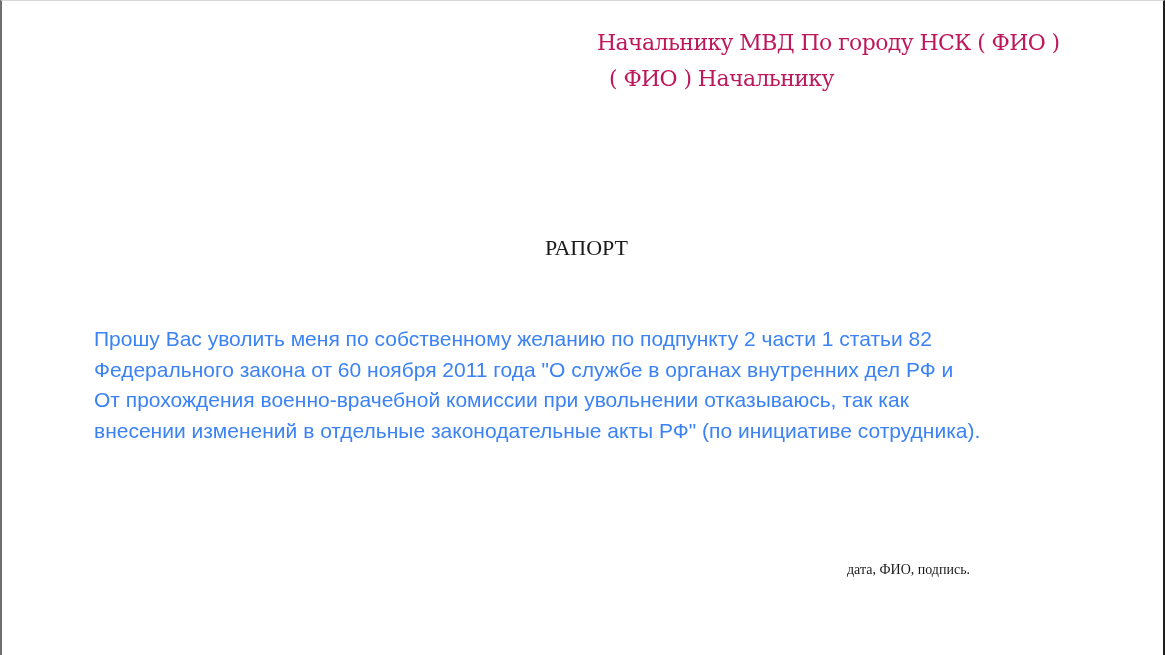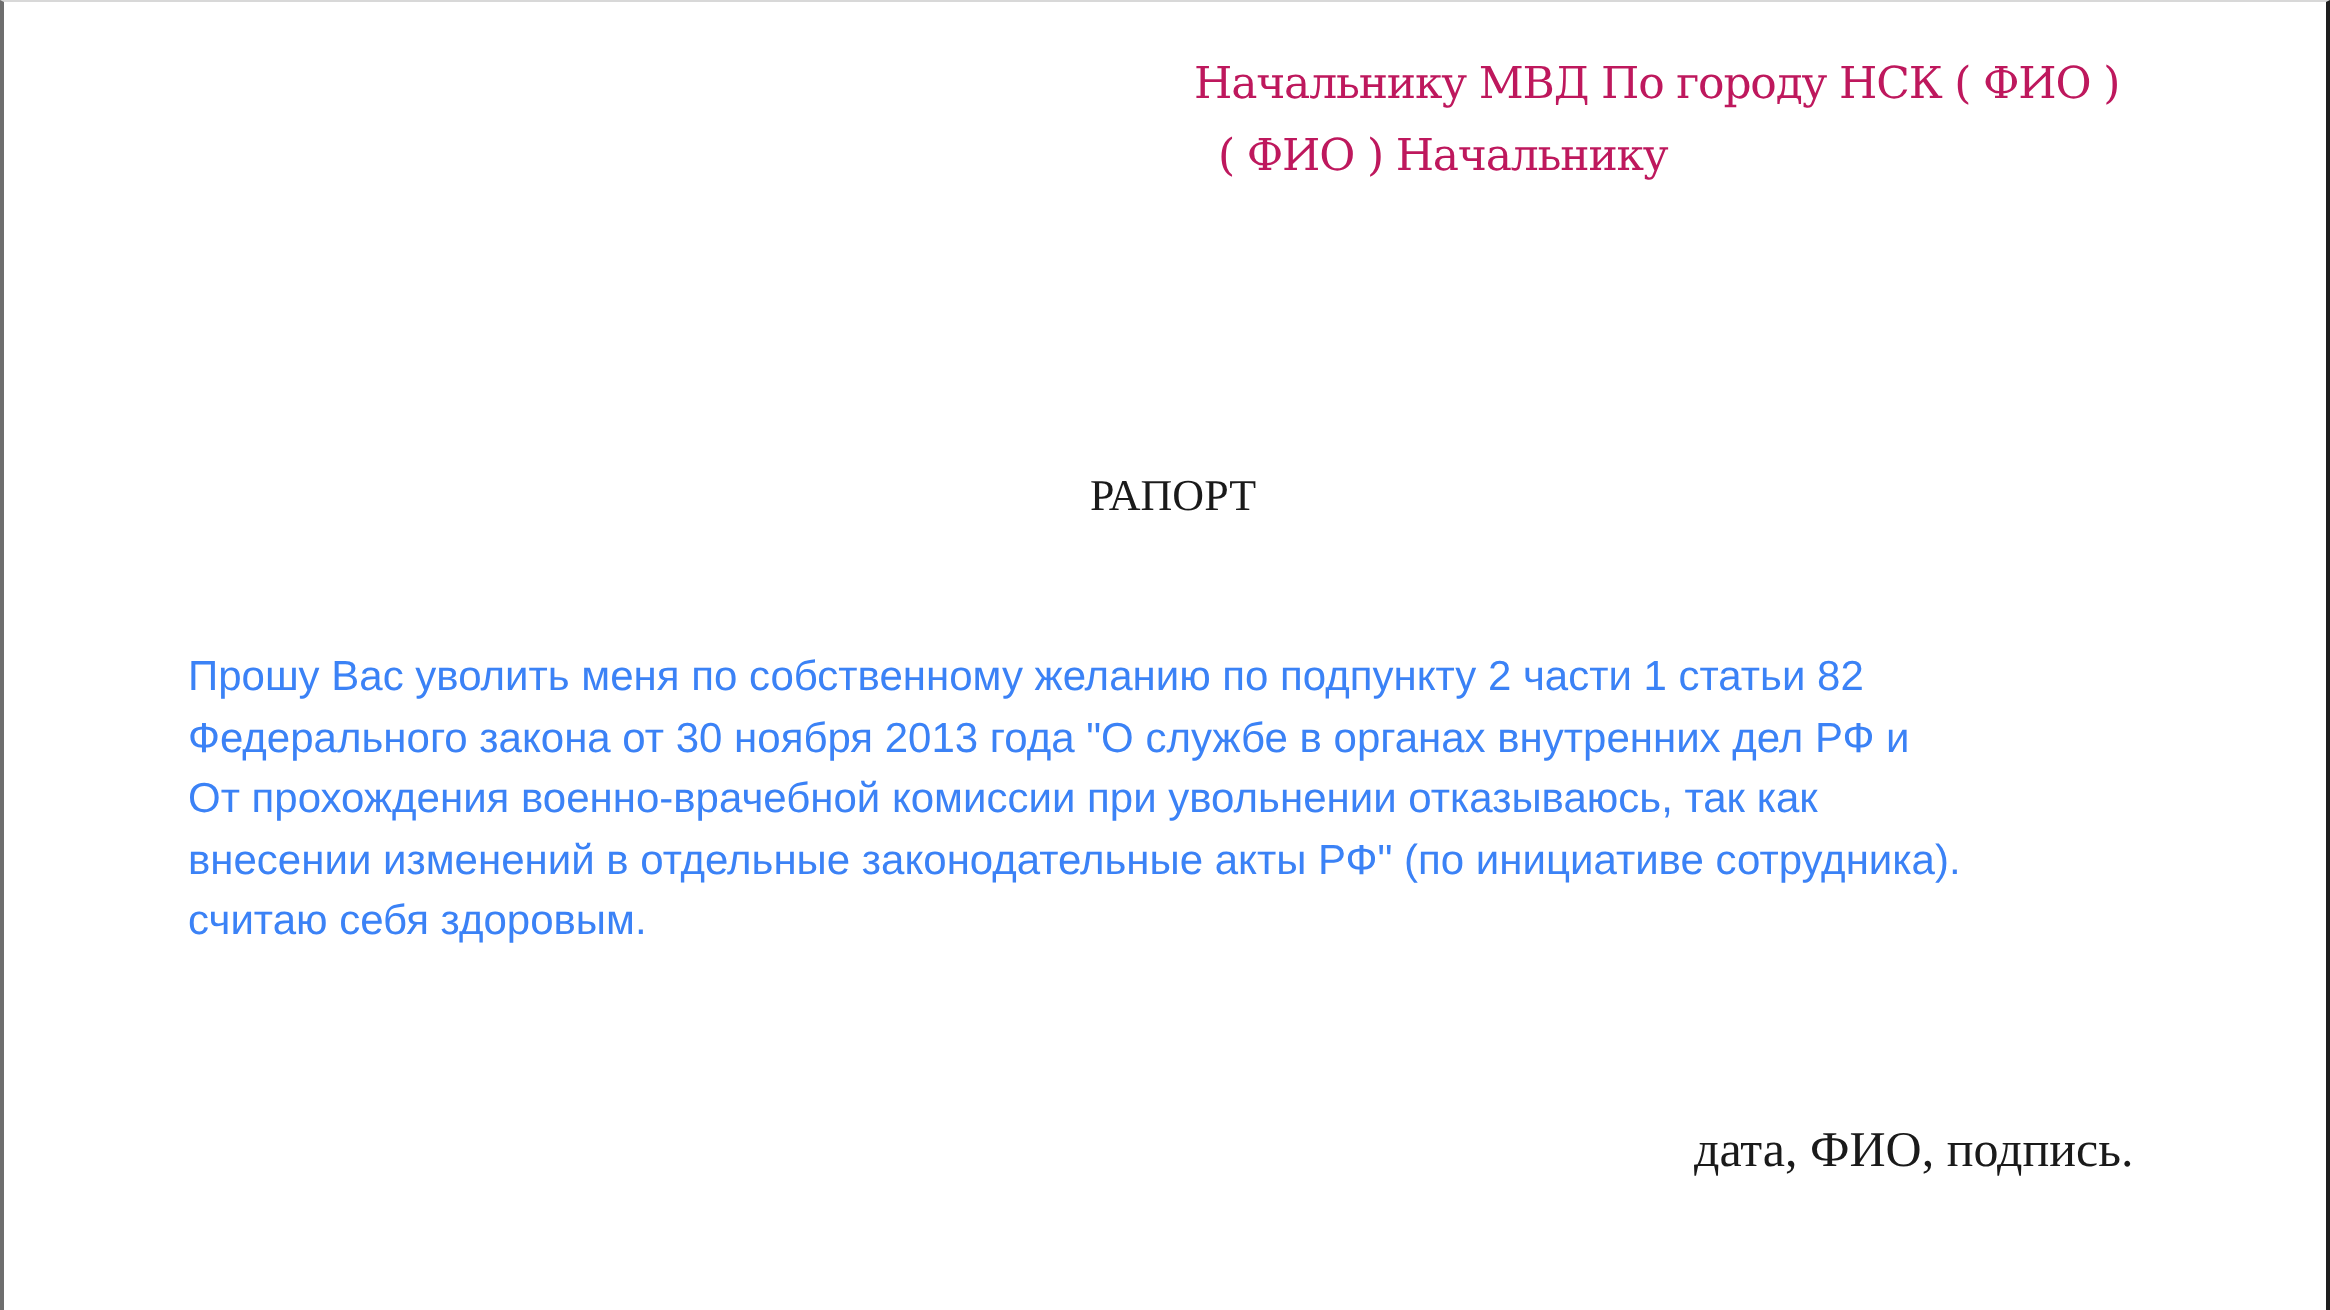--- a/index.html
+++ b/index.html
@@ -64,38 +64,37 @@
     }
     .body-text span {
       display: block;
       white-space: nowrap;
     }
     .signature {
       position: absolute;
       left: 845px;
       top: 561px;
       font-family: "Liberation Serif", serif;
-      font-size: 25px;
+      font-size: 14px;
       color: #1a1a1a;
       white-space: nowrap;
     }
   </style>
 </head>
 <body>
 
 <div class="page">
   <div class="addressee">
     <span class="line1">Начальнику МВД По городу НСК ( ФИО )</span>
     <span class="line2">( ФИО ) Начальнику</span>
   </div>
 
   <div class="title">РАПОРТ</div>
 
   <div class="body-text">
     <span>Прошу Вас уволить меня по собственному желанию по подпункту 2 части 1 статьи 82</span>
-    <span>Федерального закона от 30 ноября 2013 года "О службе в органах внутренних дел РФ и</span>
+    <span>Федерального закона от 60 ноября 2011 года "О службе в органах внутренних дел РФ и</span>
     <span>От прохождения военно-врачебной комиссии при увольнении отказываюсь, так как</span>
     <span>внесении изменений в отдельные законодательные акты РФ" (по инициативе сотрудника).</span>
-    <span>считаю себя здоровым.</span>
   </div>
 
   <div class="signature">дата, ФИО, подпись.</div>
 </div>
 
 </body></html>

